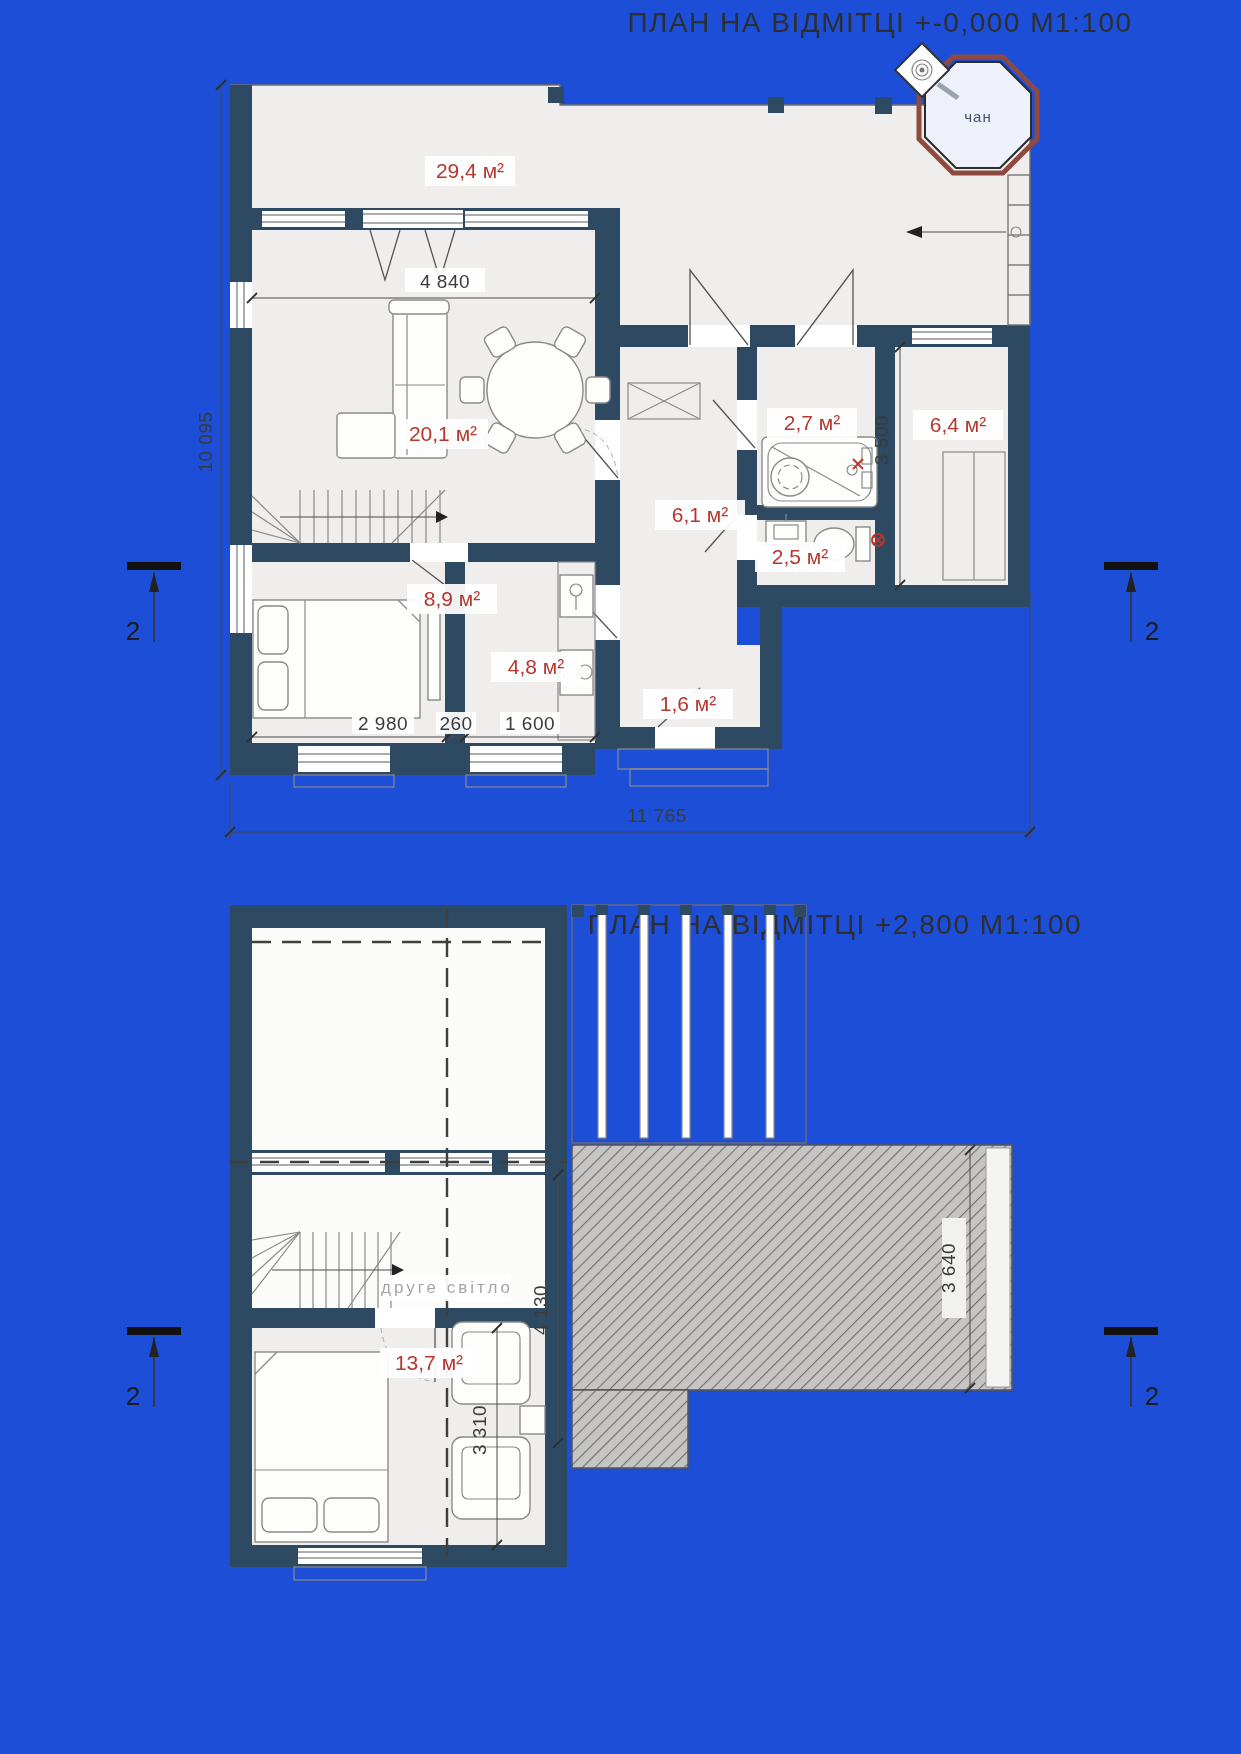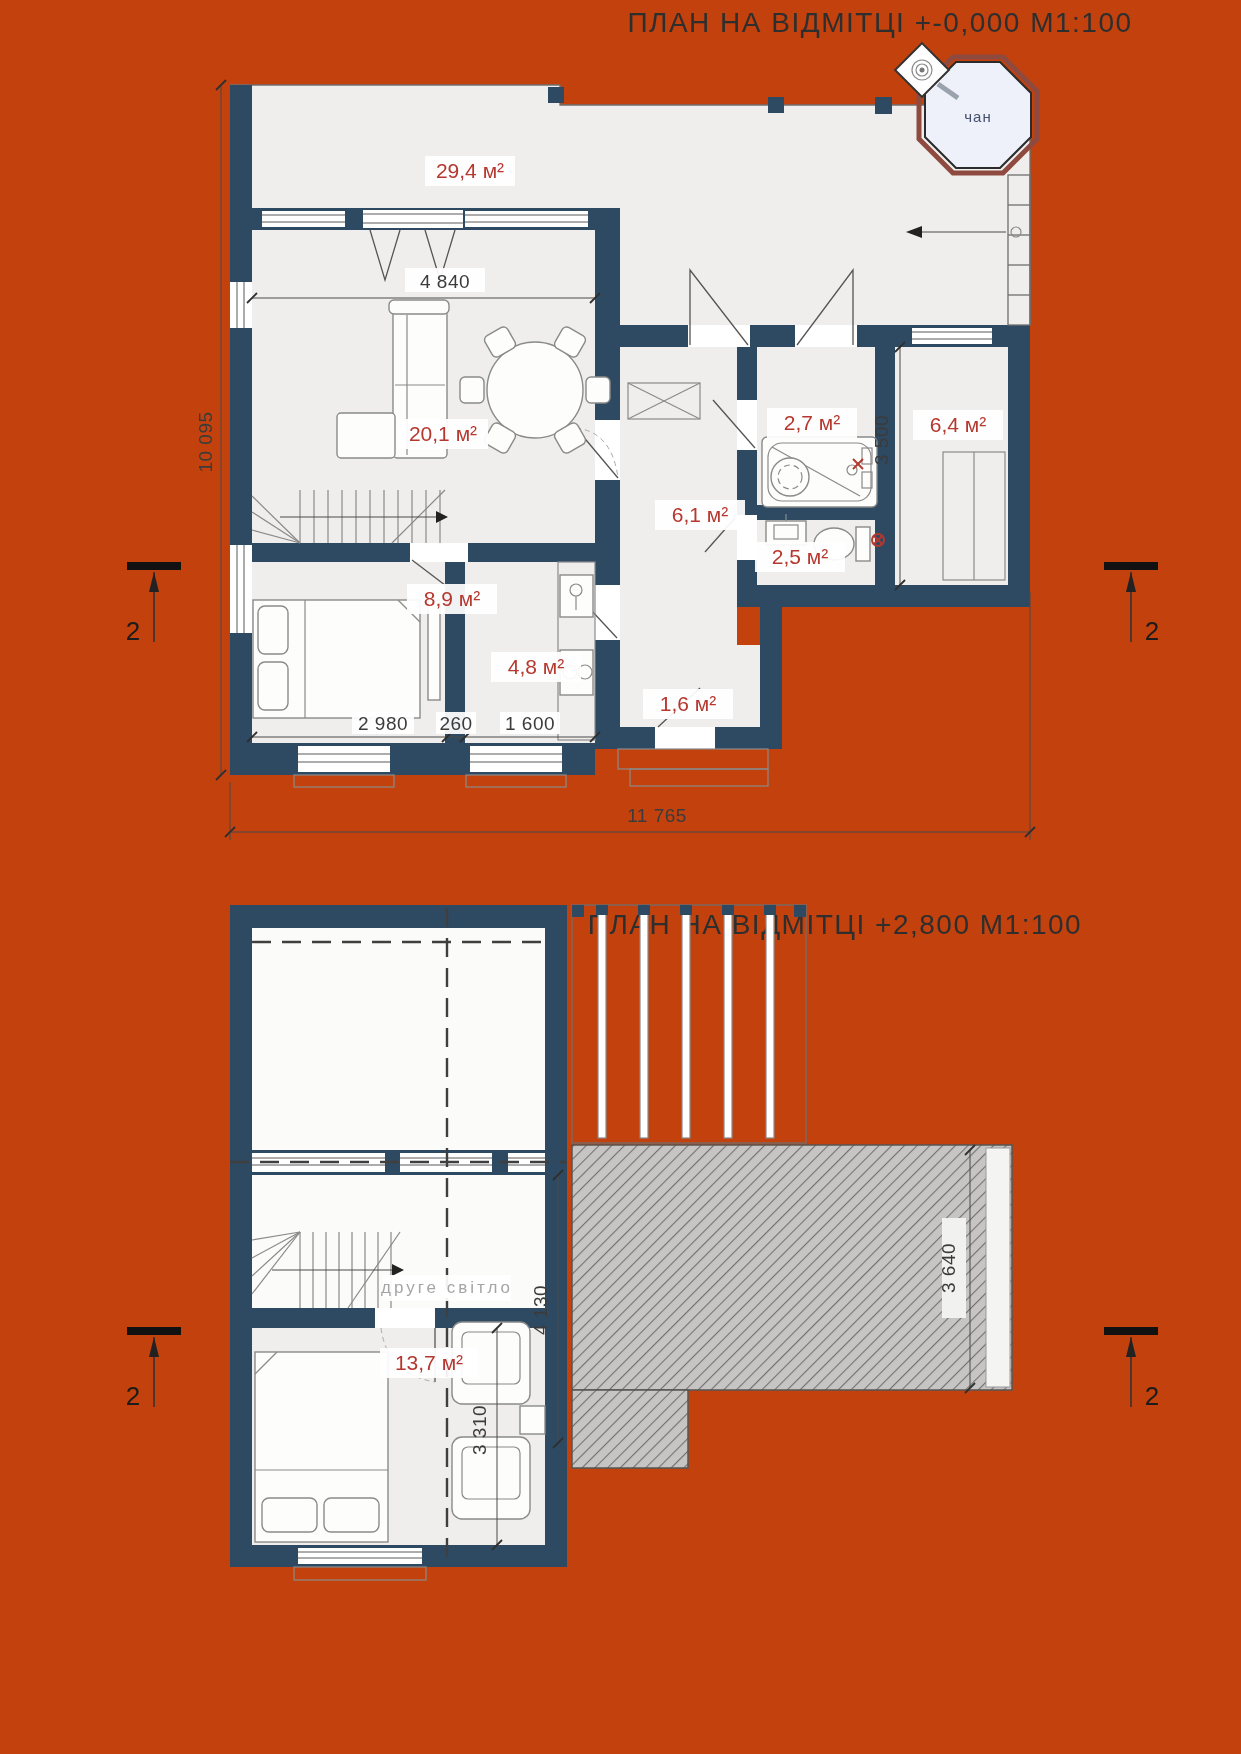--- a/index.html
+++ b/index.html
@@ -1,16 +1,16 @@
 <!DOCTYPE html>
 <html><head>
 <meta charset="utf-8">
 <style>
   html,body{margin:0;padding:0;background:#ffffff;}
-  #sheet{position:relative;width:1241px;height:1754px;margin:0 auto;background:#c2410c;overflow:hidden;}
+  #sheet{position:relative;width:1241px;height:1754px;margin:0 auto;background:#1d4ed8;overflow:hidden;}
   svg{display:block;}
   svg text{font-family:"Liberation Sans",sans-serif;text-anchor:middle;}
   .ttl{fill:#2e2e2e;font-size:28px;letter-spacing:1.5px;}
   .area{fill:#b5372e;font-size:21px;}
   .dim{fill:#3b3b3b;font-size:19px;letter-spacing:0.5px;}
   .sec{fill:#1c1c1c;font-size:26px;}
   .voidt{fill:#a5a5a5;font-size:17px;letter-spacing:3px;}
   .tubt{fill:#45506b;font-size:15px;letter-spacing:1px;}
   .w{fill:#2e4a63;stroke:none;}
   .thin{stroke:#6f6f6f;fill:none;stroke-width:1.3;}

